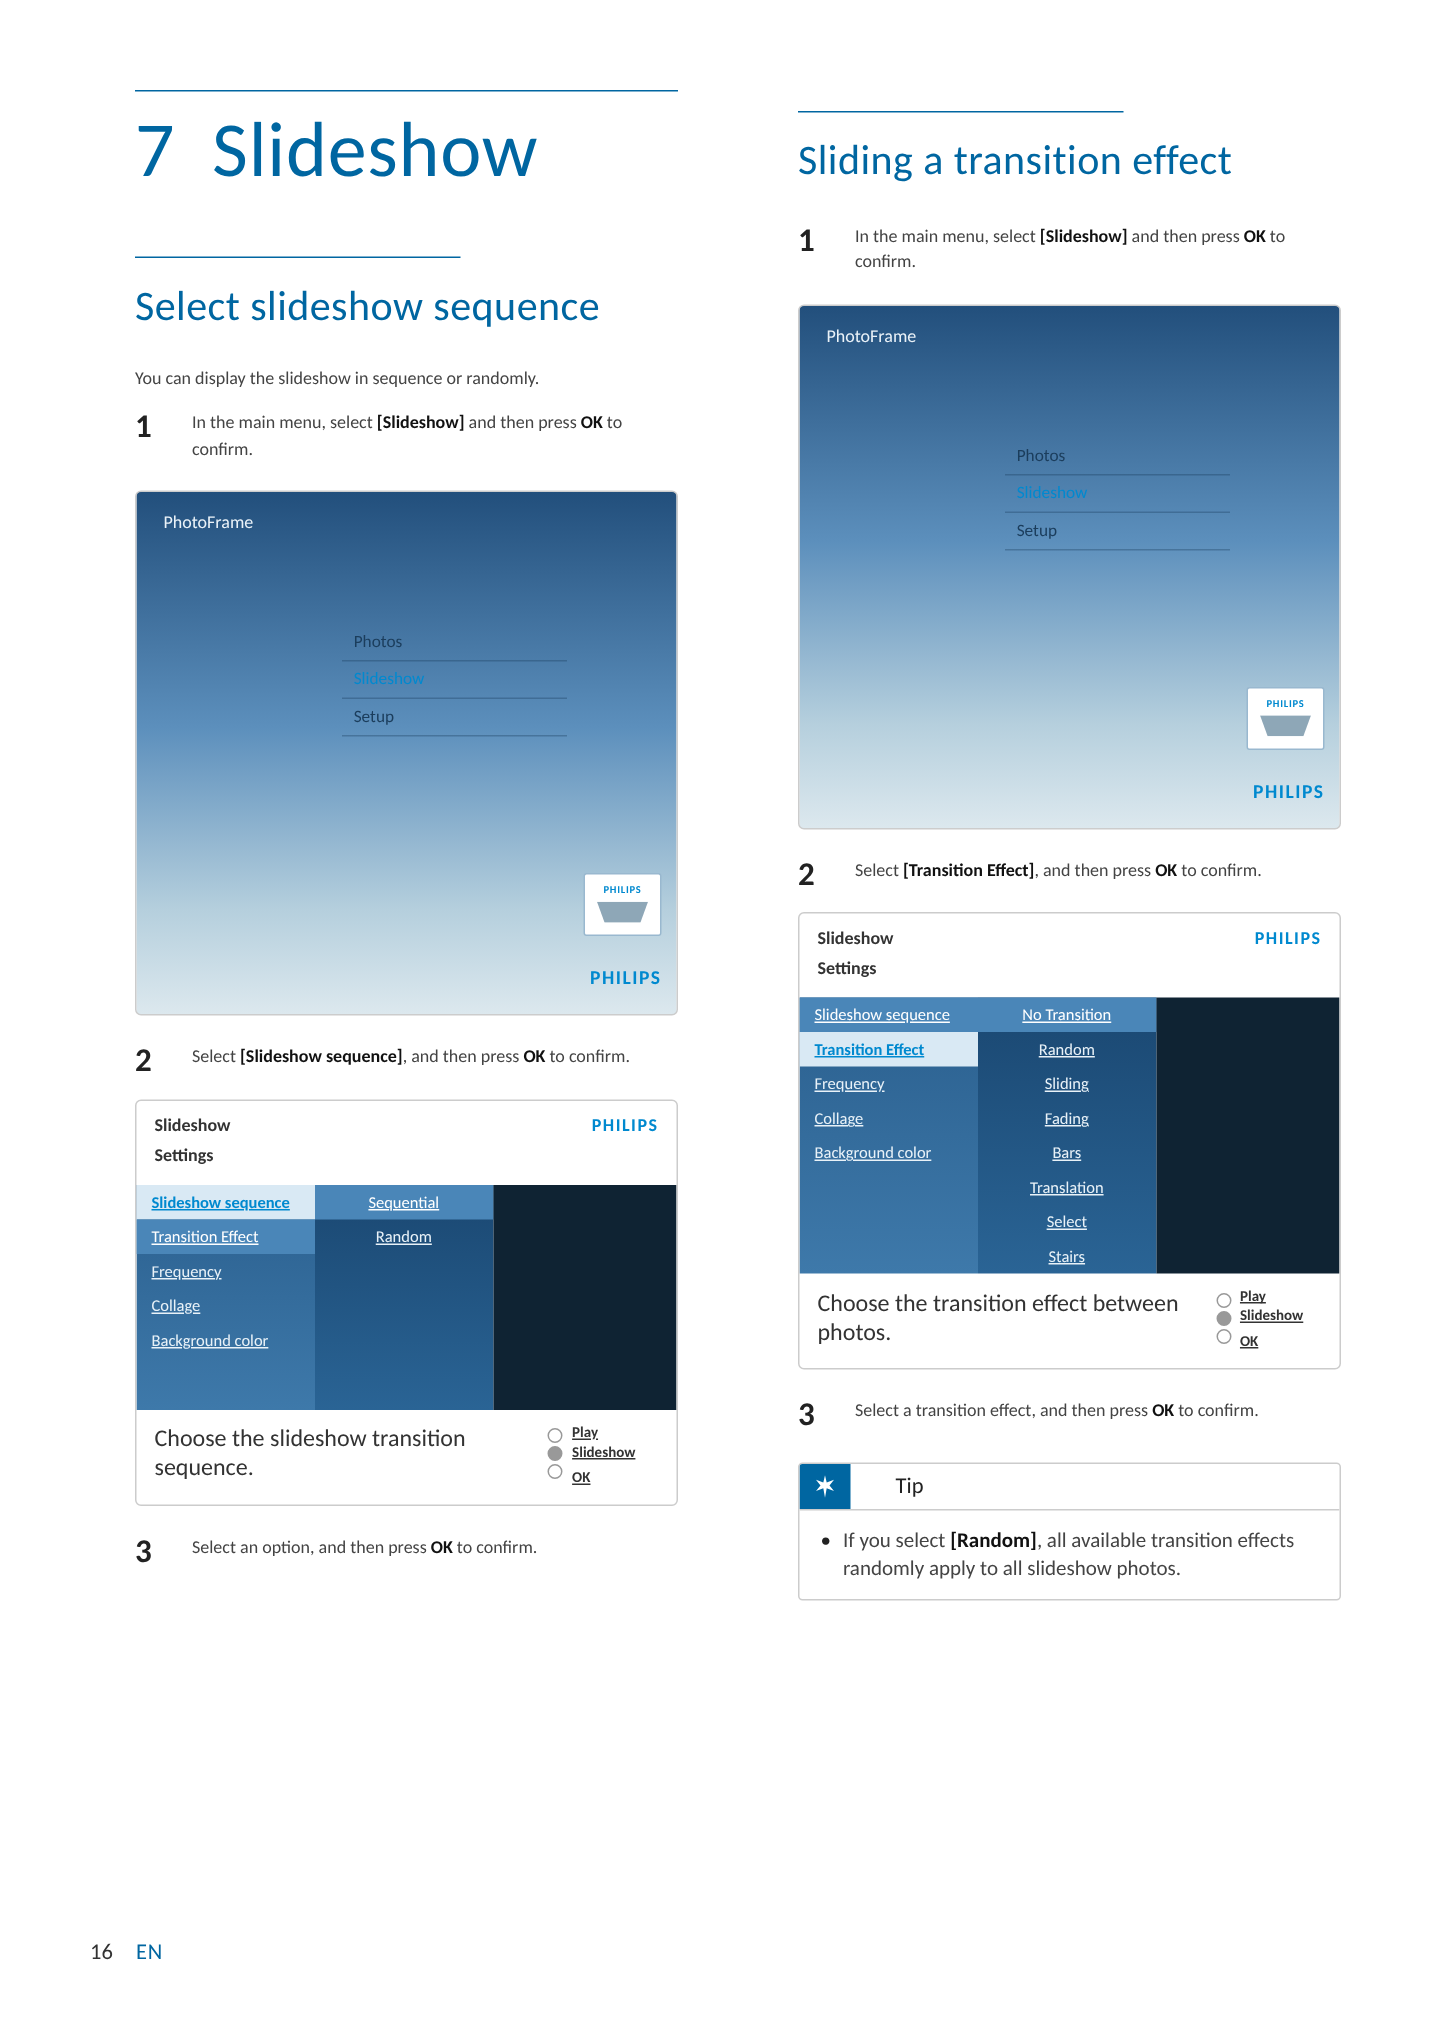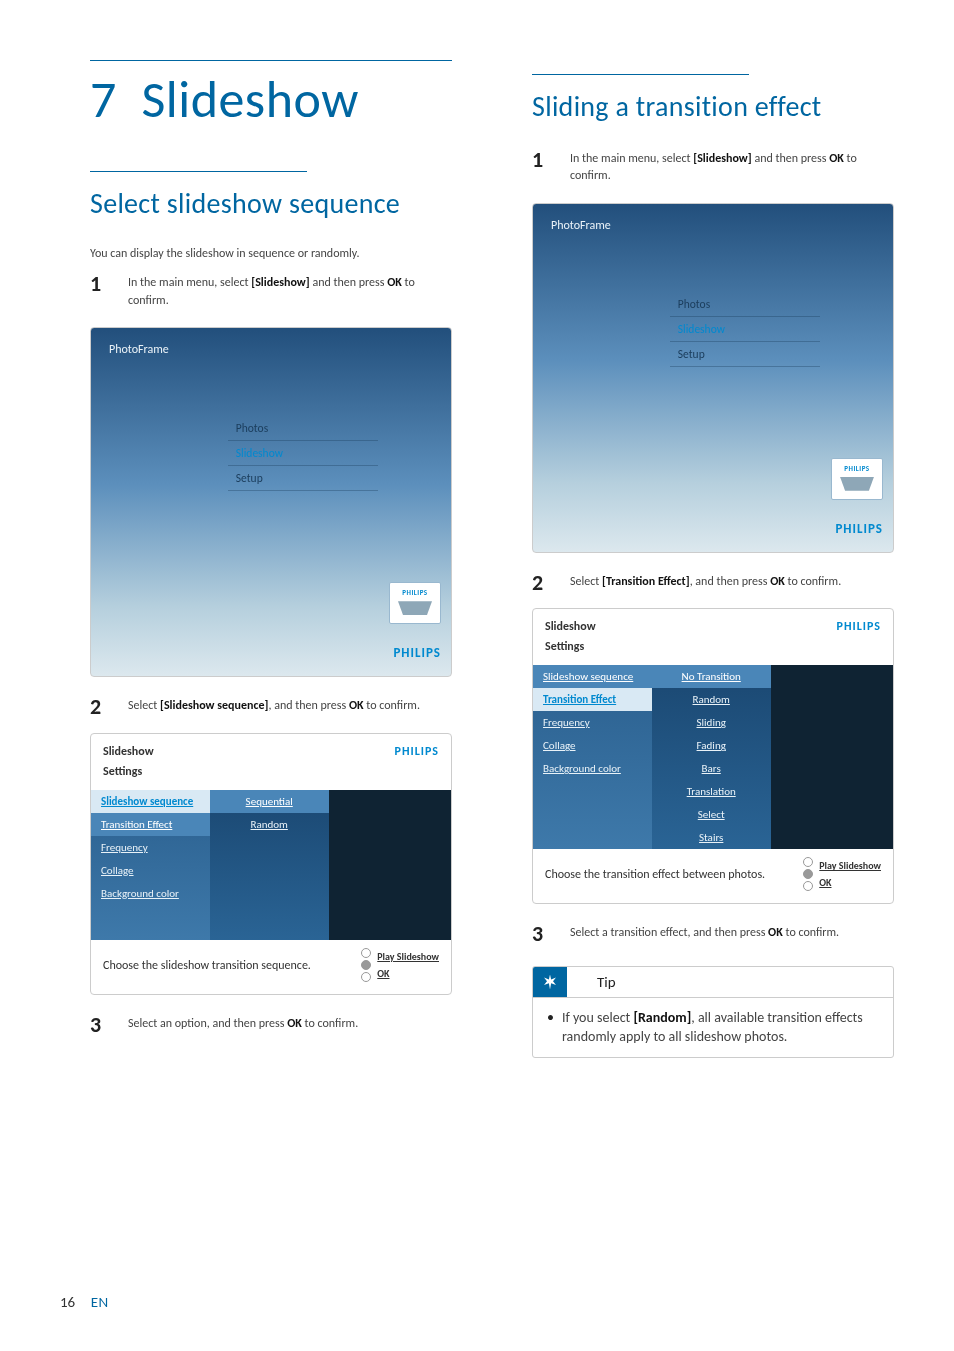--- a/index.html
+++ b/index.html
@@ -205,21 +205,21 @@
     color: #fff;
   }
   .ss-foot {
     display: flex;
     justify-content: space-between;
     align-items: center;
     padding: 8px 12px 12px 12px;
   }
   .ss-hint {
     color: #333;
-    font-size: 12px;
+    font-size: 16px;
     font-weight: 500;
   }
   .ss-controls {
     display: flex;
     gap: 6px;
     align-items: center;
   }
   .ss-dots { display:flex; flex-direction:column; gap:2px; align-items:center;}
   .ss-dot { width:10px;height:10px;border:1px solid #999;border-radius:50%; }
   .ss-dot.on { background:#999; }

